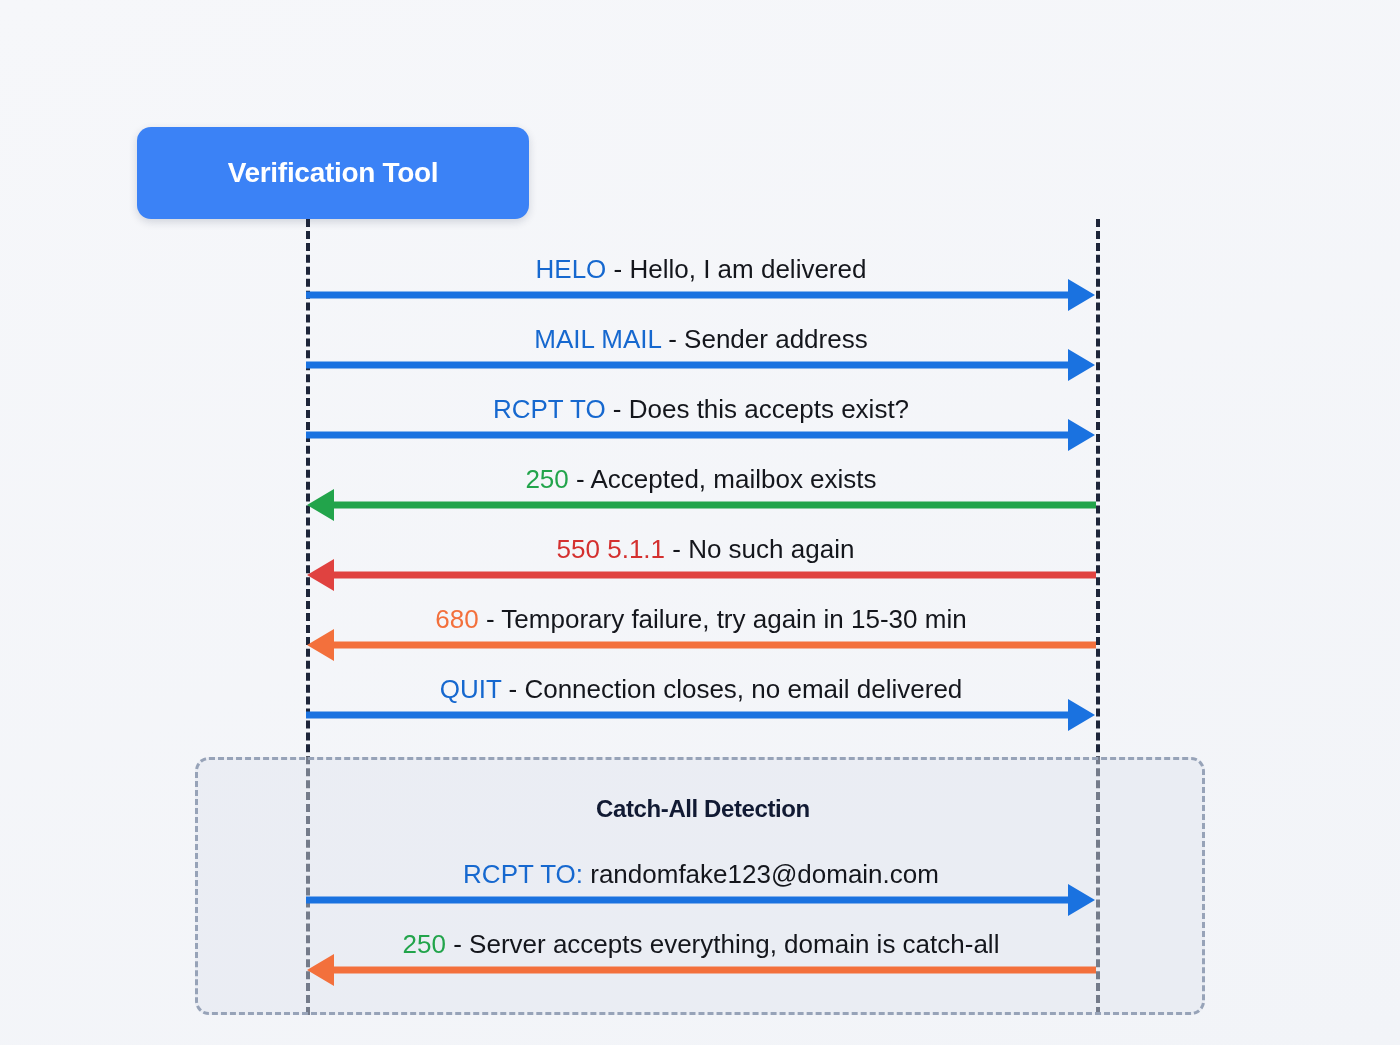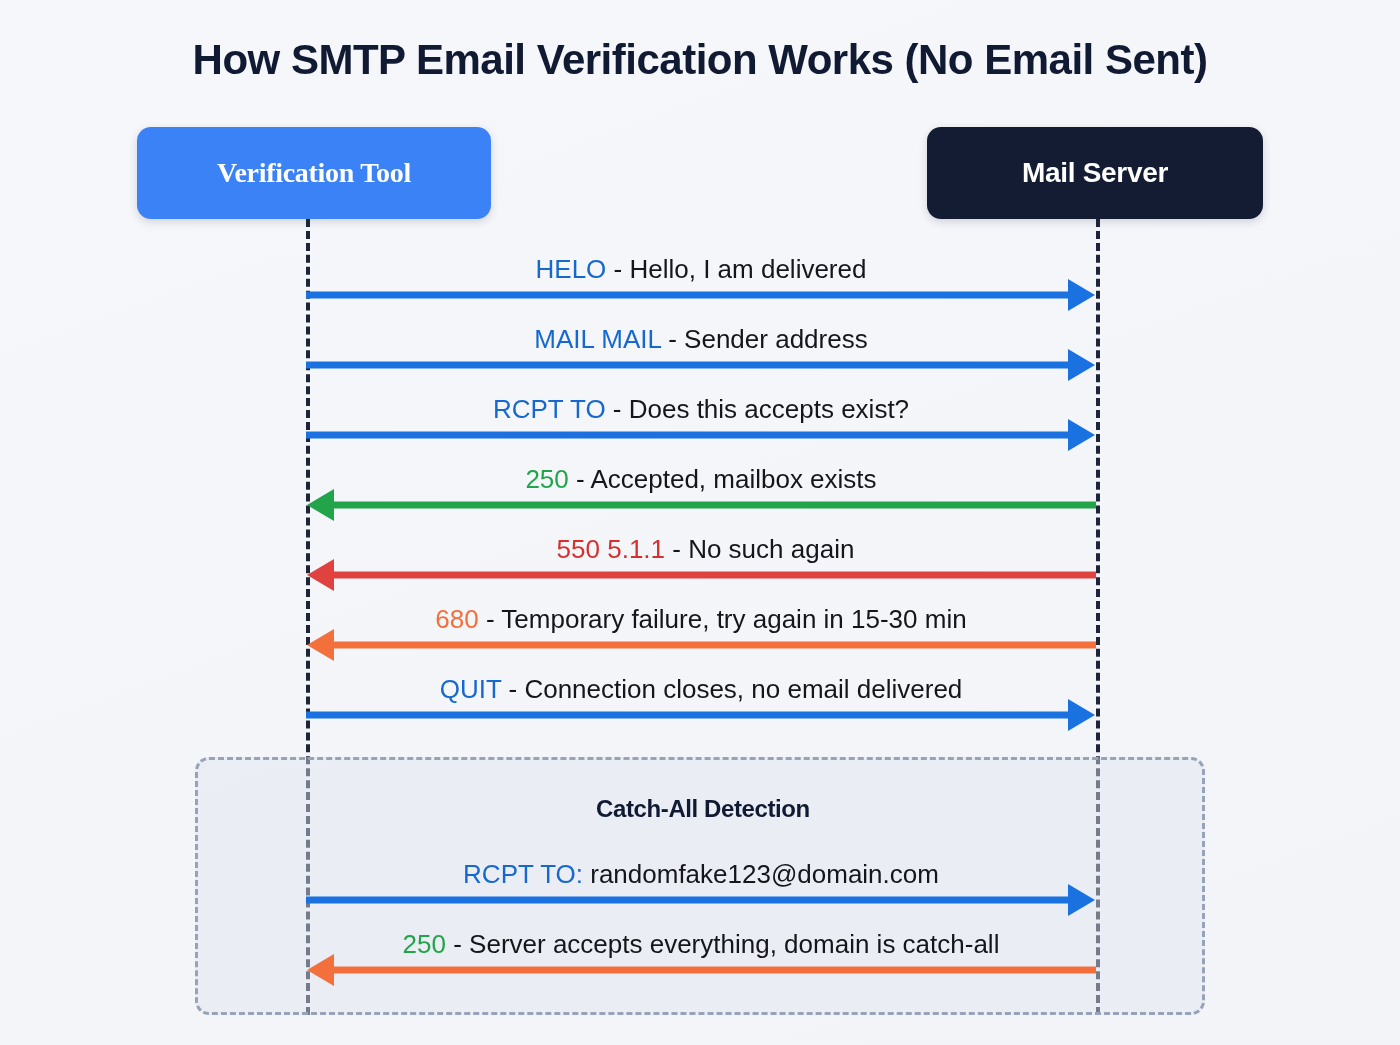--- a/index.html
+++ b/index.html
@@ -38,21 +38,21 @@
     border-radius: 14px;
     display: flex;
     align-items: center;
     justify-content: center;
     font-size: 28px;
     font-weight: bold;
     color: #ffffff;
     letter-spacing: -0.3px;
     box-shadow: 0 3px 9px rgba(20,30,60,0.16);
   }
-  #actor-left  { left: 137px; width: 354px; background: #3b82f6; font-family: Liberation Serif, serif; }
+  #actor-left  { left: 137px; width: 392px; background: #3b82f6; }
   #actor-right { left: 927px; width: 336px; background: #131c33; }
 
   
   .lifeline {
     position: absolute;
     top: 219px;
     width: 0;
     height: 796px;
     border-left: 4px dashed #1d2539;
   }
@@ -108,28 +108,24 @@
     height: 6px;
     overflow: visible;
   }
   .msg-arrow svg { display: block; overflow: visible; }
 </style>
 </head>
 <body>
 
 <div id="stage">
 
-  <div id="diagram-title">How SMTP Email Verification Works (No Email Sent)</div>
 
   <div class="actor-box" id="actor-left">
     <span>Verification Tool</span>
   </div>
-  <div class="actor-box" id="actor-right">
-    <span>Mail Server</span>
-  </div>
 
   <div class="lifeline" id="lifeline-left"></div>
   <div class="lifeline" id="lifeline-right"></div>
 
   <div id="catchall-group">
     <div id="catchall-title">Catch-All Detection</div>
   </div>
 
   <div id="messages-layer">
       <div class="message" style="top: 295px;">

